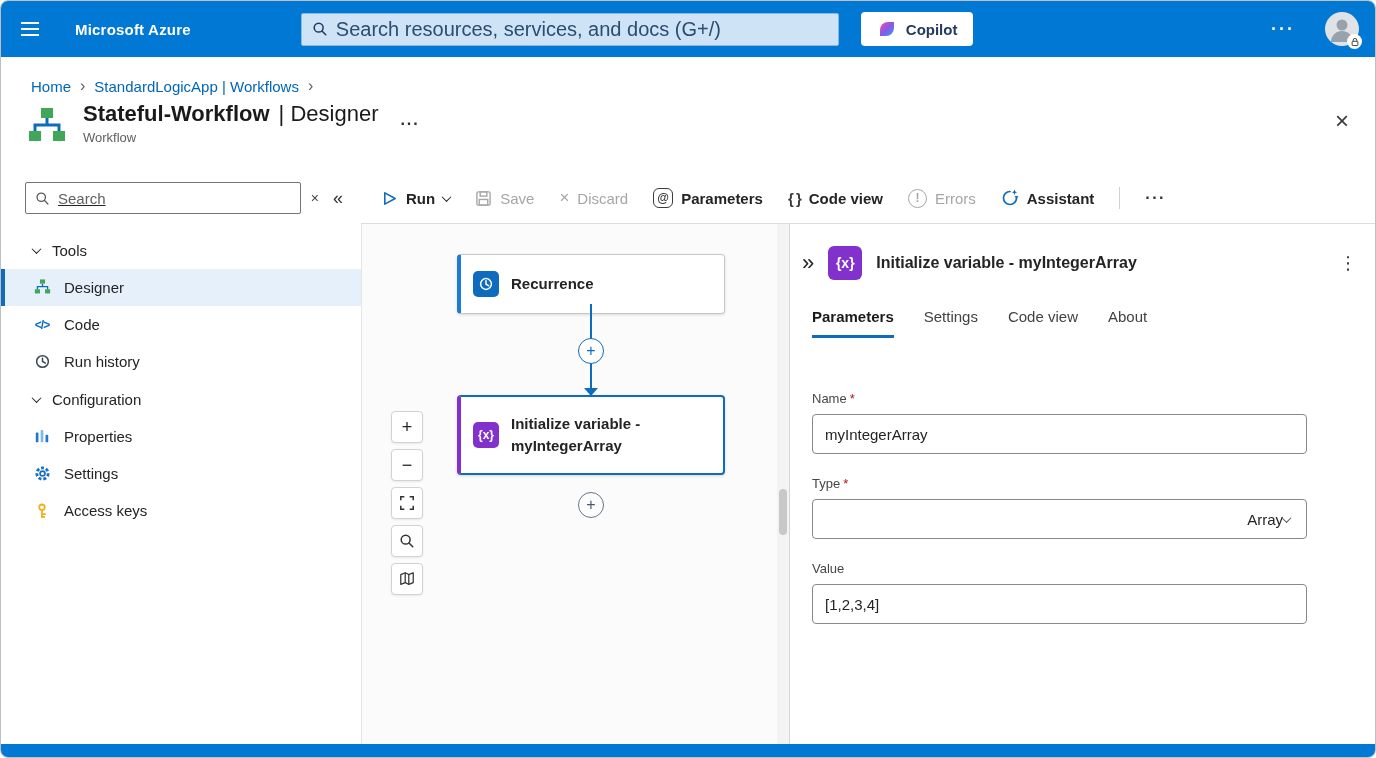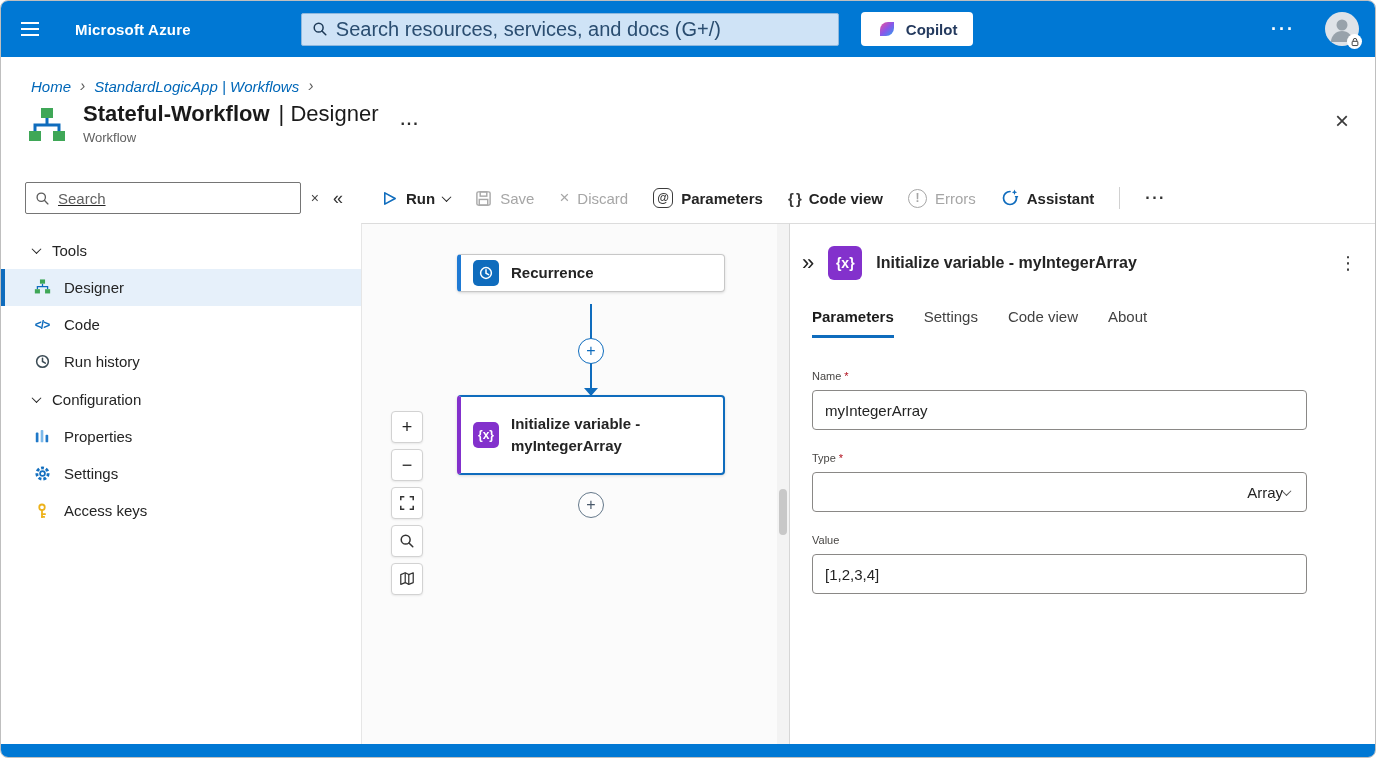--- a/index.html
+++ b/index.html
@@ -14,21 +14,21 @@
   .brand { color:#fff; font-size:15px; font-weight:700; margin-left:22px; letter-spacing:.2px; }
   .topsearch { margin-left:110px; width:538px; height:33px; background:#cfe3f6; border:1px solid #8fb8dd; border-radius:2px; display:flex; align-items:center; padding:0 10px; gap:8px; }
   .topsearch input { flex:1; background:transparent; border:none; outline:none; font-size:20px; color:#1d3a57; font-family:inherit; }
   .topsearch input::placeholder { color:#2a4d70; opacity:1; }
   .copilot { margin-left:22px; height:34px; background:#fff; border:none; border-radius:4px; display:flex; align-items:center; gap:9px; padding:0 16px; font-size:15px; font-weight:700; color:#243a5e; cursor:pointer; }
   .top-more { margin-left:auto; background:none; border:none; color:#fff; font-size:18px; font-weight:700; letter-spacing:2px; padding:0 18px; cursor:pointer; }
   .avatar { position:relative; width:34px; height:34px; margin-left:12px; cursor:pointer; }
   .avatar-badge { position:absolute; right:-3px; bottom:-3px; width:15px; height:15px; background:#fff; border-radius:50%; display:grid; place-items:center; }
 
   
-  .breadcrumb { flex:0 0 40px; display:flex; align-items:center; padding:18px 0 0 30px; font-size:15px;font-style:italic; }
+  .breadcrumb { flex:0 0 40px; display:flex; align-items:center; padding:18px 0 0 30px; font-size:15px; }
   .breadcrumb a { color:#0067b8; text-decoration:none; cursor:pointer; }
   .crumb-sep { color:#5f5f5f; margin:0 9px; font-size:16px; }
 
   
   .title-row { flex:0 0 76px; display:flex; align-items:flex-start; padding:4px 26px 0 26px; }
   .wf-icon { width:40px; height:40px; margin:6px 16px 0 0; }
   .title-text h1 { font-size:22px; color:#1a1a1a; line-height:1.2; }
   .t1 { font-weight:700; }
   .t2 { font-weight:400; margin-left:9px; }
   .subtitle { font-size:13px; color:#616161; margin-top:3px; }
@@ -59,21 +59,21 @@
   .sidebar-nav { width:360px; flex:0 0 360px; padding-top:8px; }
   .section-header { display:flex; align-items:center; gap:12px; height:38px; padding-left:32px; font-size:15px; color:#242424; cursor:pointer; }
   .nav-item { position:relative; display:flex; align-items:center; gap:13px; height:37px; padding-left:32px; font-size:15px; color:#242424; cursor:pointer; }
   .nav-item.selected { background:#e6f0fa; }
   .nav-item.selected::before { content:''; position:absolute; left:0; top:0; bottom:0; width:4px; background:#0f6cbd; }
   .nav-icon { width:18px; height:18px; display:grid; place-items:center; }
   .code-glyph { color:#0f6cbd; font-weight:700; font-size:12px; letter-spacing:-1px; }
 
   .canvas { flex:1; position:relative; background:#fbfbfb; border-top:1px solid #dcdcdc; border-left:1px solid #e6e6e6; overflow:hidden; }
   .node { position:absolute; left:95px; width:268px; background:#fff; border:1px solid #c7c7c7; border-left:4px solid #1f7ad4; border-radius:4px; box-shadow:0 1px 3px rgba(0,0,0,.14); display:flex; align-items:center; gap:12px; padding:0 12px; cursor:pointer; }
-  .node-1 { top:30px; height:38px; }
+  .node-1 { top:30px; height:60px; }
   .node-2 { top:171px; height:80px; border:2px solid #0f6cbd; border-left:4px solid #8331cc; }
   .node-icon { flex:0 0 26px; width:26px; height:26px; border-radius:5px; display:grid; place-items:center; }
   .node-icon.blue { background:#0f6cbd; }
   .node-icon.purple { background:#8331cc; color:#fff; font-size:12px; font-weight:700; }
   .node-label { font-size:15px; font-weight:600; color:#242424; line-height:1.45; }
   .edge-line { position:absolute; left:228px; top:80px; width:2px; height:86px; background:#0f6cbd; }
   .edge-arrow { position:absolute; left:222px; top:164px; width:0; height:0; border-left:7px solid transparent; border-right:7px solid transparent; border-top:8px solid #0f6cbd; }
   .plus-circle { position:absolute; left:216px; width:26px; height:26px; border-radius:50%; background:#fff; display:grid; place-items:center; font-size:16px; cursor:pointer; }
   .plus-top { top:114px; border:1.5px solid #0f6cbd; color:#0f6cbd; }
   .plus-bottom { top:268px; border:1.5px solid #64788a; color:#49596a; background:#fdfdfd; }
@@ -88,21 +88,21 @@
   .panel-header { display:flex; align-items:center; gap:14px; padding:22px 18px 0 12px; }
   .panel-expand { background:none; border:none; font-size:22px; color:#242424; cursor:pointer; line-height:1; }
   .panel-icon { width:34px; height:34px; border-radius:6px; background:#8331cc; color:#fff; display:grid; place-items:center; font-size:14px; font-weight:700; }
   .panel-title { font-size:16px; font-weight:600; color:#242424; }
   .panel-more { margin-left:auto; background:none; border:none; font-size:18px; color:#333; cursor:pointer; }
   .tabs { display:flex; gap:30px; padding:28px 0 0 22px; font-size:15px; }
   .tab { padding-bottom:10px; color:#424242; border-bottom:3px solid transparent; cursor:pointer; }
   .tab.active { color:#1a1a1a; font-weight:700; border-bottom-color:#0f6cbd; }
   .form { padding:32px 68px 0 22px; }
   .fgroup + .fgroup { margin-top:22px; }
-  .flabel { font-size:11px; color:#484644; margin-bottom:8px; }
+  .flabel { font-size:13px; color:#484644; margin-bottom:8px;margin-top:21px; }
   .req { color:#b10e1c; margin-left:3px; }
   .finput { width:100%; height:40px; border:1px solid #8a8886; border-radius:4px; padding:0 12px; font-size:15px; color:#242424; font-family:inherit; background:#fff; outline:none; }
   .fselect { display:flex; align-items:center; justify-content:flex-end; cursor:pointer; }
   .fselect .cd { color:#555; margin-right:4px; }
 
   .footer { flex:0 0 13px; background:#0078d4; }
 </style>
 </head>
 <body>
 

